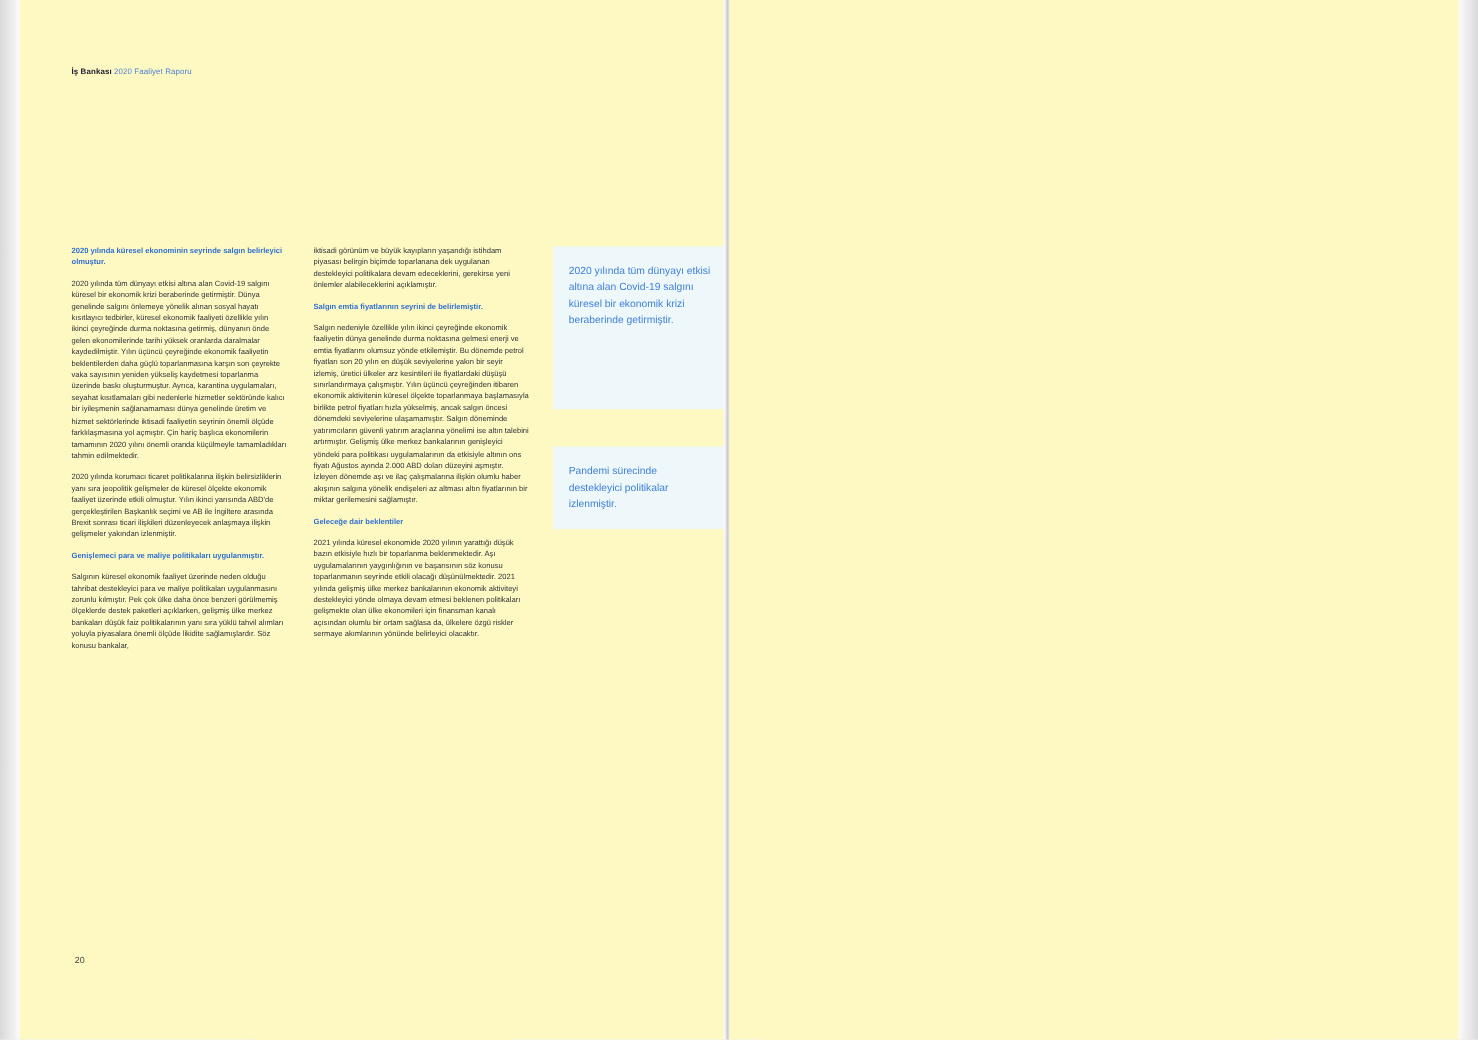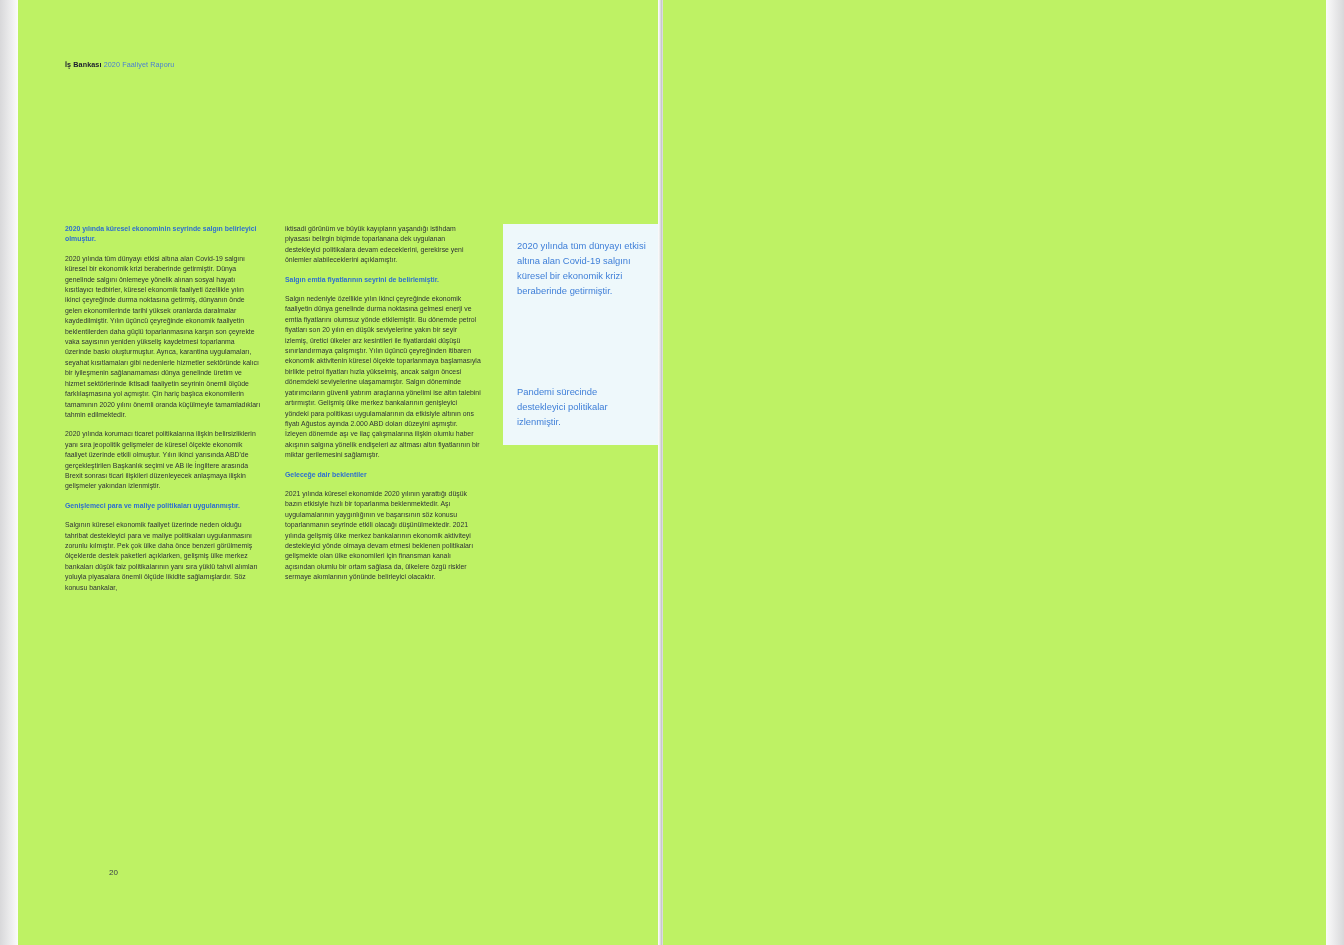--- a/index.html
+++ b/index.html
@@ -6,21 +6,21 @@
   html, body { margin:0; padding:0; }
   body {
     width:1344px; height:945px;
     background:#ffffff;
     font-family:"Liberation Sans", sans-serif;
     overflow:hidden;
     position:relative;
   }
   
   .spread { position:absolute; inset:0; background:#ffffff; }
-  .page { position:absolute; top:0; bottom:0; background:#bef264; }
+  .page { position:absolute; top:0; bottom:0; background:#fef9c3; }
   .page-left  { left:18px;  width:645px; }
   .page-right { left:663px; width:663px; }
   .gutter {
     position:absolute; left:658px; top:0; bottom:0; width:7px;
     background:linear-gradient(to right,#ffffff 0%,#e9e9ea 25%,#c9c9cb 50%,#e9e9ea 75%,#ffffff 100%);
   }
   .edge-shadow-l {
     position:absolute; left:0; top:0; bottom:0; width:20px;
     background:linear-gradient(to right,#d8d8da,#ffffff);
   }
@@ -75,26 +75,26 @@
   
   .pullquote {
     position:absolute;
     left:485px; width:158px;
     background:#eef8fb;
     padding:14px 14px 16px 14px;
     color:#3f7fd8;
     font-size:9.4px; line-height:15px;
   }
   .pq1 { top:224px; min-height:148px; }
-  .pq2 { top:370px; min-height:70px; }
+  .pq2 { top:406px; min-height:70px; }
 
   .pagenum {
     position:absolute; font-size:8px; color:#3a3f49;
   }
-  .pn-left { left:50px; top:868px;margin-left:41px; }
+  .pn-left { left:50px; top:868px; }
 </style>
 </head>
 <body>
 
 <div class="spread">
 
   <div class="top-shadow"></div>
   <div class="bottom-shadow"></div>
   <div class="edge-shadow-l"></div>
   <div class="edge-shadow-r"></div>

